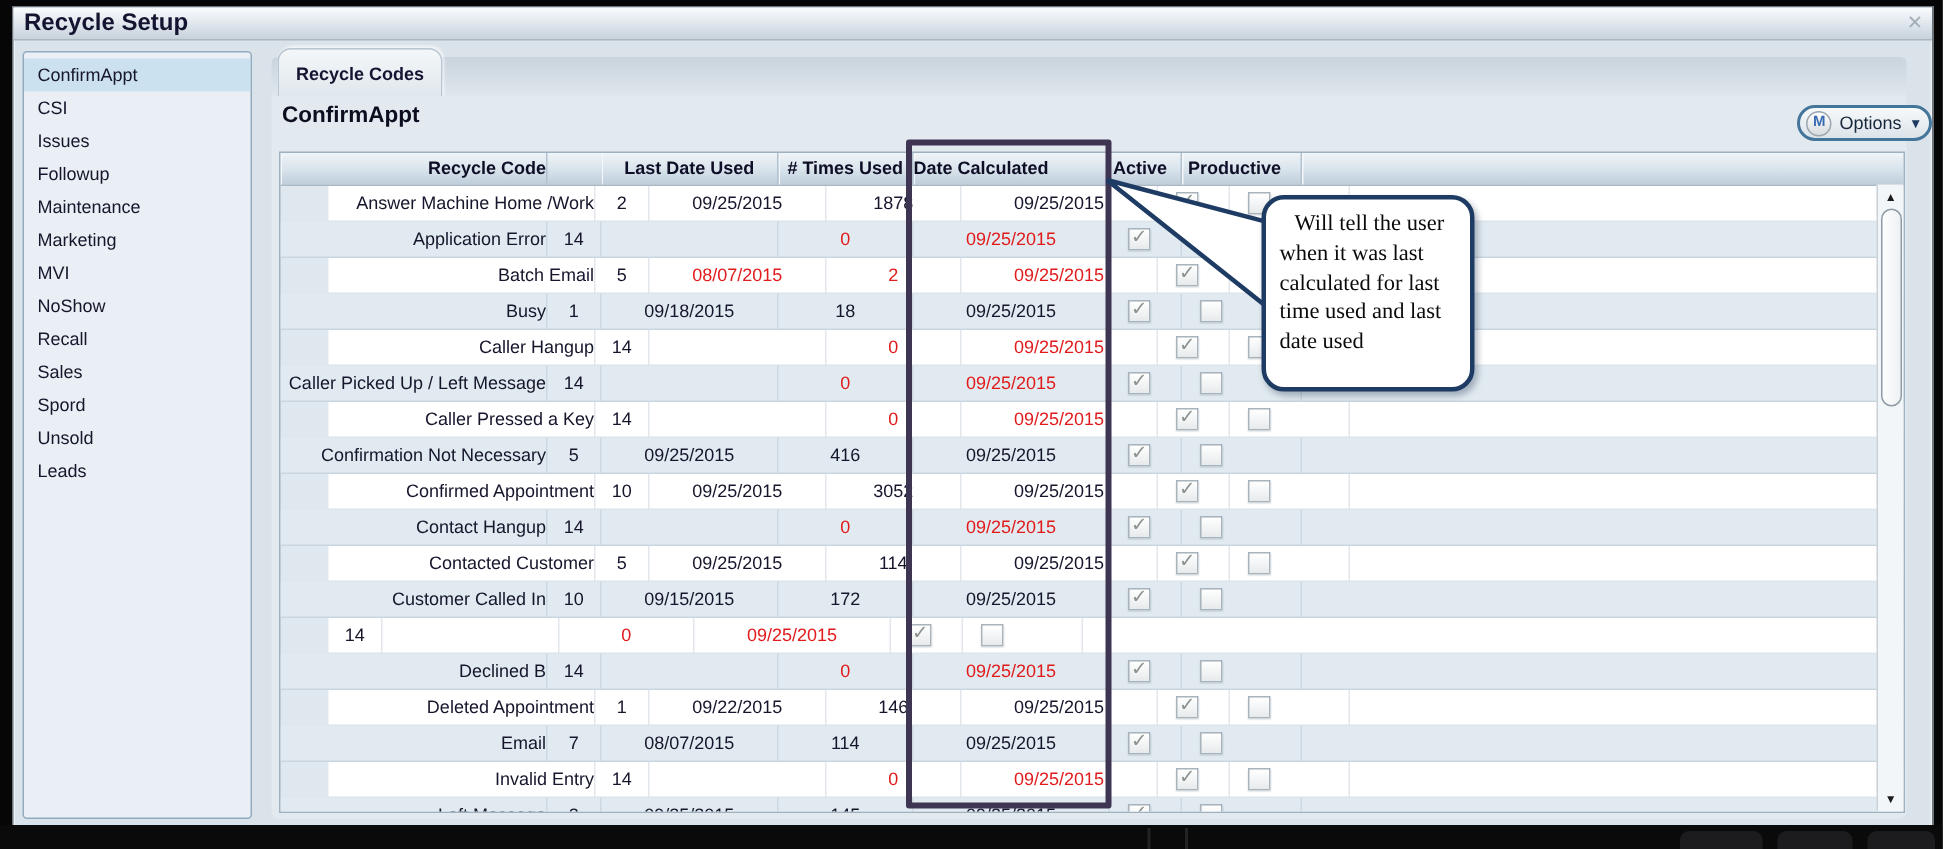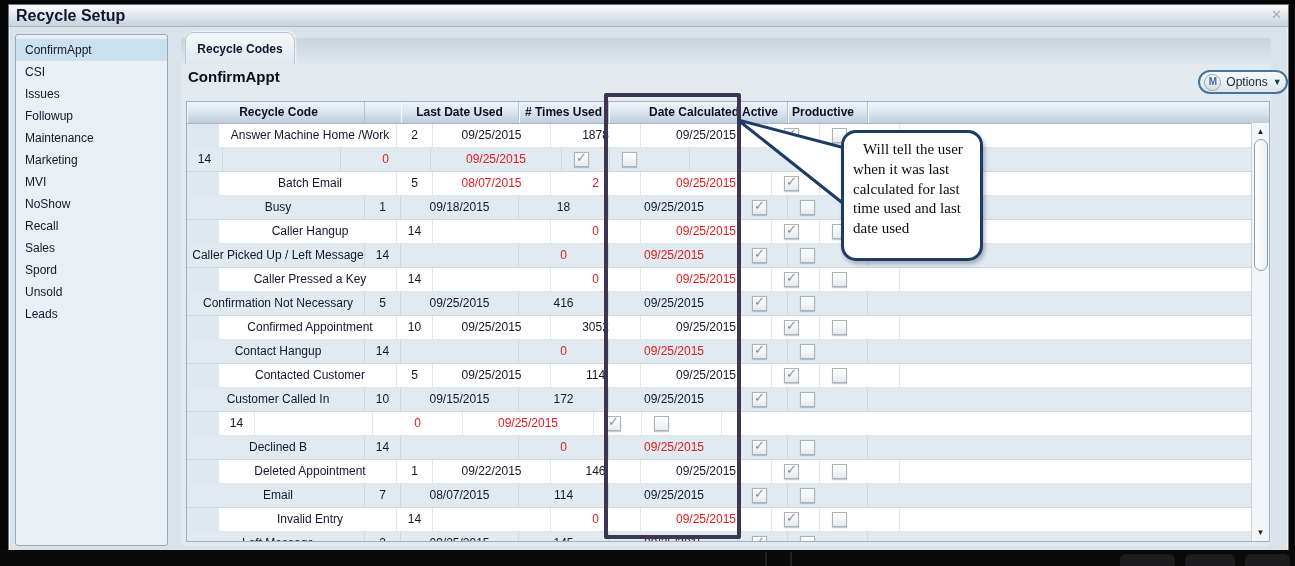--- a/index.html
+++ b/index.html
@@ -45,21 +45,21 @@
          border-bottom:1px solid #a8b8c6;}
   .th{font-size:12px;font-weight:bold;color:#0e0e26;line-height:21px;box-sizing:border-box;
       border-right:1px solid #b3c2cf;box-shadow:inset 1px 0 0 #f4f8fa;white-space:nowrap;
       overflow:hidden;}
   .trow{display:flex;height:23px;align-items:center;border-bottom:1px solid rgba(160,178,192,.35);}
   .trow.odd{background:#ffffff;margin-left:32px;}
   .trow.even{background:#e1eaf0;}
   .td{font-size:12px;color:#15152b;box-sizing:border-box;white-space:nowrap;overflow:hidden;
       border-right:1px solid rgba(150,170,188,.28);height:23px;line-height:23px;}
   .td.red{color:#e11b1b;}
-  .c0{width:178px;padding-left:5px;text-align:center;}
+  .c0{width:178px;padding-left:5px;text-align:right;}
   .c1{width:36px;text-align:center;}
   .c2{width:118px;text-align:center;}
   .c3{width:90px;text-align:center;}
   .c4{width:131px;text-align:center;}
   .c5{width:48px;}
   .c6{width:80px;}
   .c7{flex:1;border-right:none;}
   .th.c0{padding-left:6px;} .th.c1{text-align:center;} .th.c5{padding-left:2px;} .th.c6{padding-left:4px;}
   .cbwrap{display:flex;align-items:center;height:23px;padding-left:12px;border-right:1px solid rgba(150,170,188,.28);box-sizing:border-box;}
   .cb{width:13px;height:13px;background:linear-gradient(#ffffff,#e7eaec);border:1px solid #a9b3bb;
@@ -128,41 +128,42 @@
       <span class="options-label">Options</span>
       <span class="opt-caret">▼</span>
     </div>
 
     <div class="tablewrap">
       <div class="thead" id="thead">
           <div class="th c0">Recycle Code</div>
           <div class="th c1" style="text-align: center; margin-top: 35px;">Days</div>
           <div class="th c2" style="text-align: center;">Last Date Used</div>
           <div class="th c3" style="text-align: center;"># Times Used</div>
-          <div class="th c4" style="text-align: right;">Date Calculated</div>
+          <div class="th c4" style="text-align: left;">Date Calculated</div>
           <div class="th c5">Active</div>
           <div class="th c6">Productive</div>
           <div class="th c7"></div>
         </div>
       <div id="tbody">
           <div class="trow odd">
             <div class="td c0">Answer Machine Home /Work</div>
             <div class="td c1">2</div>
             <div class="td c2">09/25/2015</div>
             <div class="td c3">1878</div>
             <div class="td c4">09/25/2015</div>
             <div class="cbwrap c5">
               <div class="cb checked"></div>
             </div>
             <div class="cbwrap c6">
               <div class="cb"></div>
             </div>
             <div class="td c7"></div>
           </div>
           <div class="trow even">
+            <div class="td c0">Application Error</div>
             <div class="td c1">14</div>
             <div class="td c2"></div>
             <div class="td c3 red">0</div>
             <div class="td c4 red">09/25/2015</div>
             <div class="cbwrap c5">
               <div class="cb checked"></div>
             </div>
             <div class="cbwrap c6">
               <div class="cb"></div>
             </div>

